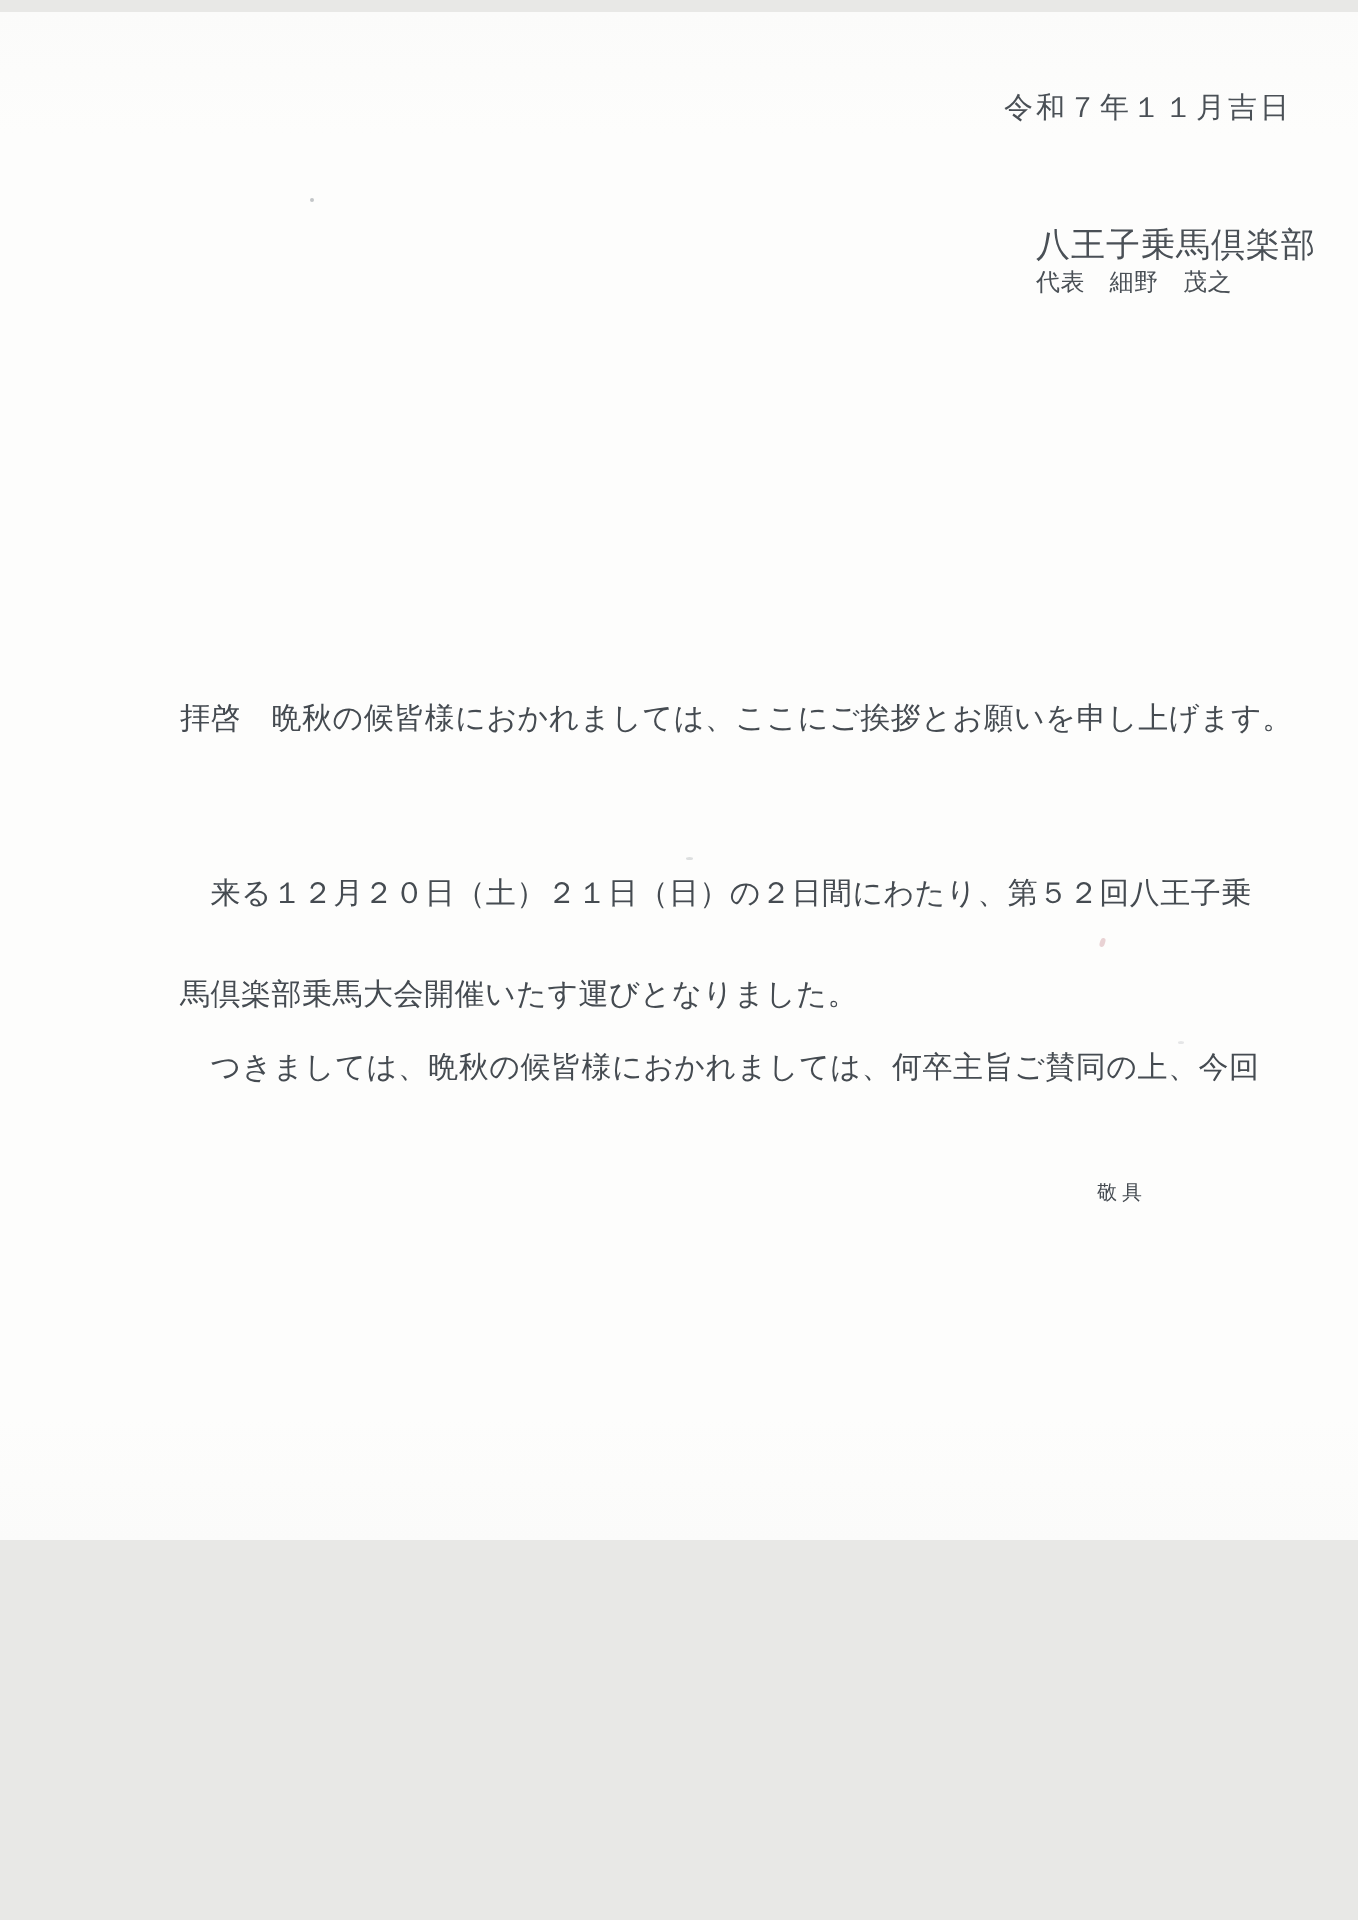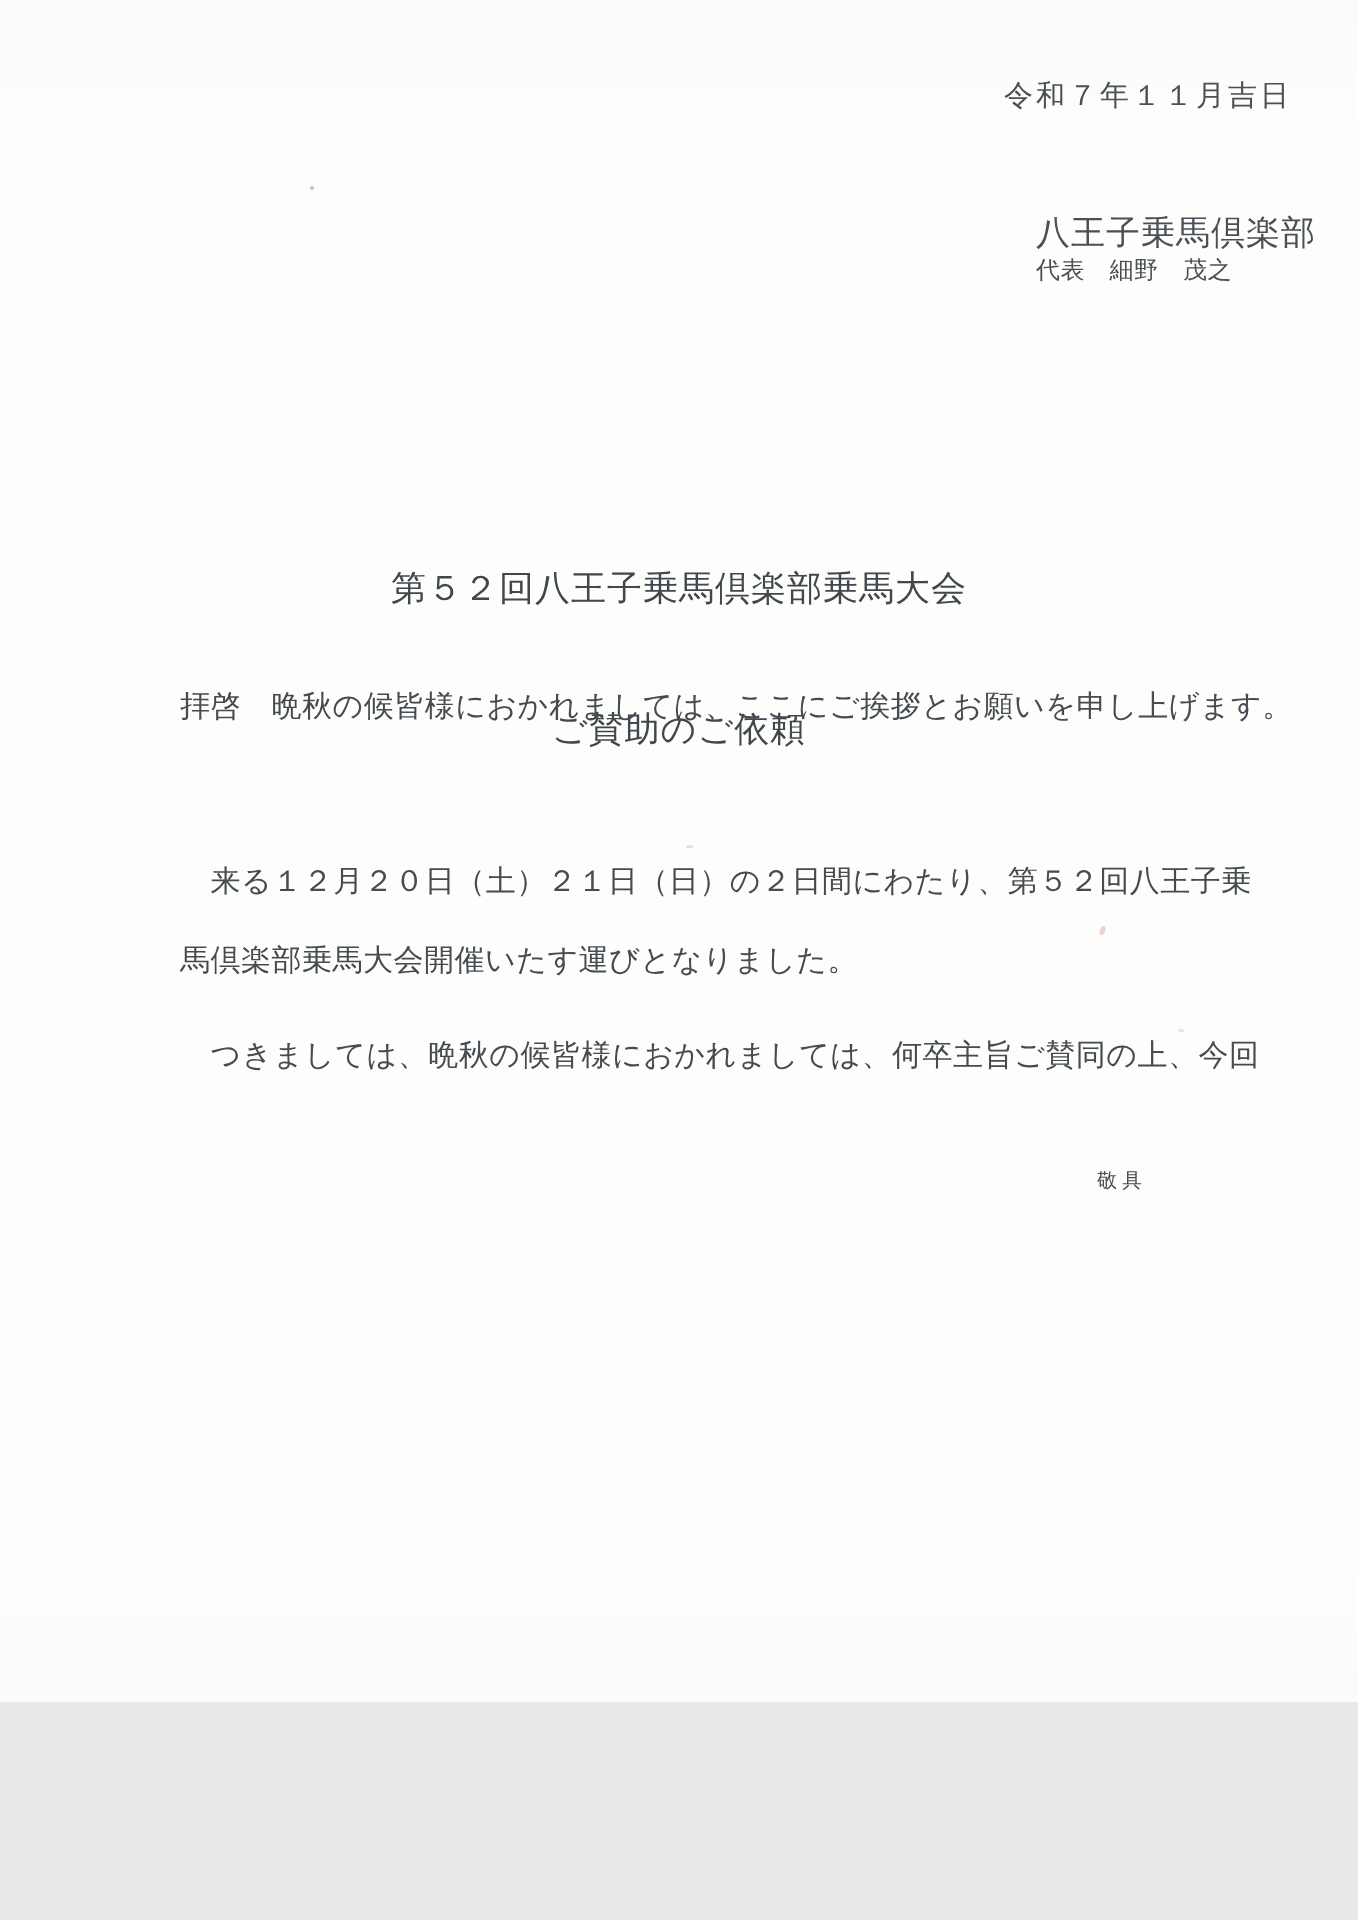--- a/index.html
+++ b/index.html
@@ -3,25 +3,25 @@
 <meta charset="utf-8">
 <style>
   html, body {
     margin: 0;
     padding: 0;
     background: #e8e8e6;
   }
   .page {
     position: relative;
     width: 1358px;
-    height: 1702px;
-    margin: 0 auto;
+    height: 1528px;
+    margin: 12px auto;
     background: linear-gradient(180deg, #fbfbfa 0%, #fdfdfc 8%, #fdfdfc 92%, #fbfbfa 100%);
     color: #474d53;
-    font-family: Liberation Sans, sans-serif;
+    font-family: Liberation Serif, serif;
     overflow: hidden;
   }
   .abs { position: absolute; white-space: pre; }
 
   .date-line {
     top: 76px;
     right: 66px;
     font-size: 29px;
     letter-spacing: 3px;
     color: #4a5056;
@@ -52,21 +52,21 @@
   }
   .body-line {
     left: 180px;
     font-size: 30px;
     letter-spacing: 0.5px;
     color: #454b51;
   }
   .line-1 { top: 686px; }
   .line-2 { top: 773px; }
   .line-3 { top: 861px; }
-  .line-4 { top: 940px; }
+  .line-4 { top: 962px; }
   .line-5 { top: 1035px; }
   .line-6 { top: 1123px; }
   .closing {
     top: 1167px;
     right: 211px;
     font-size: 20px;
     letter-spacing: 5px;
     color: #454b51;
   }
 
@@ -105,24 +105,20 @@
 <body>
 
 <div class="page">
 
   <div class="abs date-line">令和７年１１月吉日</div>
 
   <div class="abs sender-org">八王子乗馬倶楽部</div>
 
   <div class="abs sender-rep">代表　細野　茂之</div>
 
-  <div class="abs title-block">
-    <div>第５２回八王子乗馬倶楽部乗馬大会</div>
-    <div>ご賛助のご依頼</div>
-  </div>
 
   <div class="abs body-line line-1">拝啓　晩秋の候皆様におかれましては、ここにご挨拶とお願いを申し上げます。</div>
 
 
   <div class="abs body-line line-3">　来る１２月２０日（土）２１日（日）の２日間にわたり、第５２回八王子乗</div>
 
   <div class="abs body-line line-4">馬倶楽部乗馬大会開催いたす運びとなりました。</div>
 
   <div class="abs body-line line-5">　つきましては、晩秋の候皆様におかれましては、何卒主旨ご賛同の上、今回</div>
 

